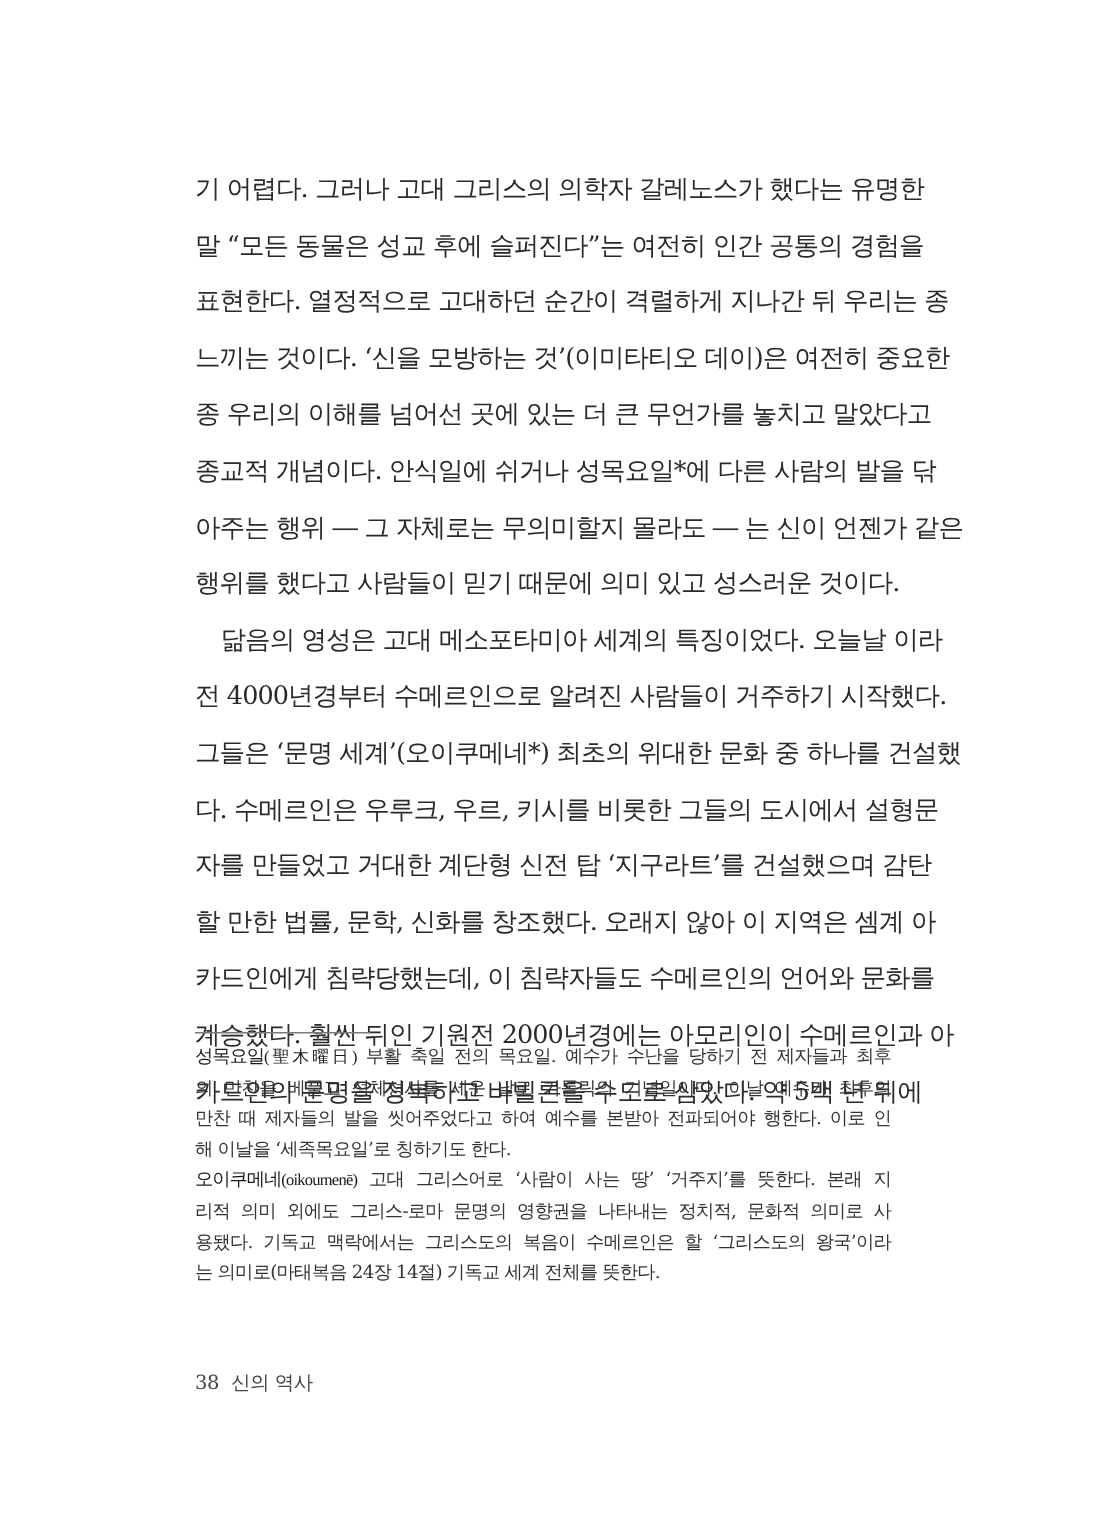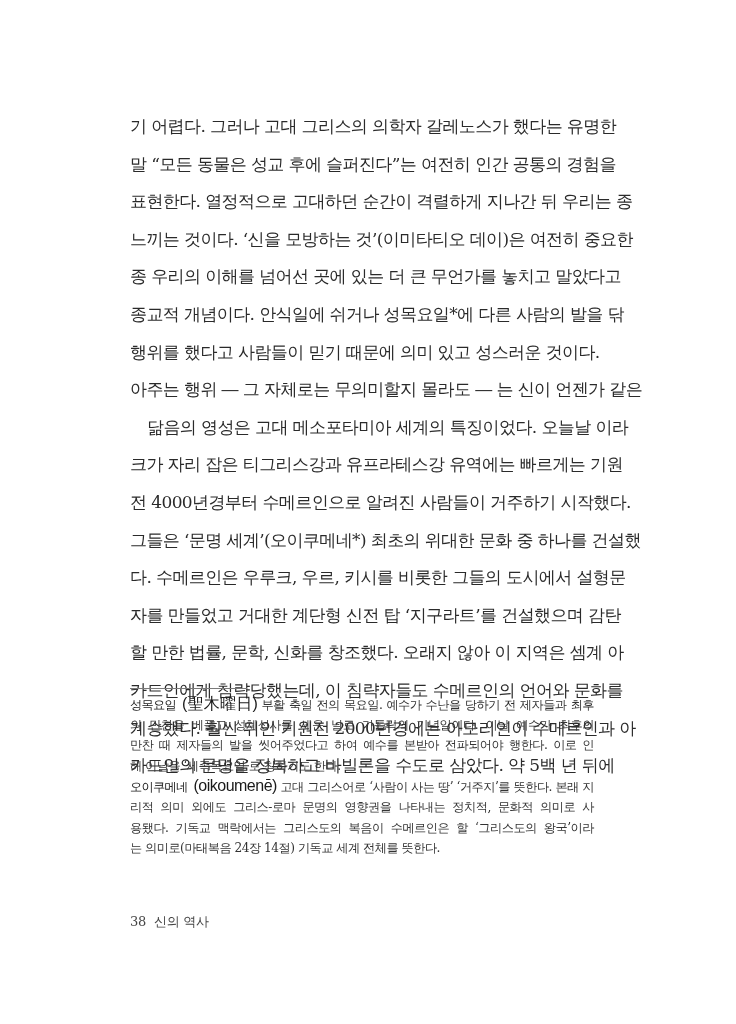--- a/index.html
+++ b/index.html
@@ -16,42 +16,41 @@
   .line.last { text-align-last: left; }
   .line.indent { padding-left: 17px; }
   .rule { position: absolute; left: 130px; top: 688px; width: 117px; height: 1px; background: #7a7a7a; }
   .notes {
     position: absolute; left: 130px; top: 694px; width: 464px;
     font-size: 12.2px; line-height: 20.6px; letter-spacing: -0.5px; color: #333;
   }
   .nline { display: block; white-space: nowrap; text-align: justify; text-align-last: justify; height: 20.6px; }
   .nline.last { text-align-last: left; }
   .term { font-family: "DejaVu Sans", "Liberation Sans", sans-serif; font-weight: normal; color: #1a1a1a; letter-spacing: -0.7px; }
-  .term-sub { font-family: Liberation Sans, sans-serif; font-size: 16px; color: #1a1a1a; margin-left: 6px; }
+  .term-sub { font-family: Liberation Serif, serif; font-size: 11px; color: #1a1a1a; }
   .folio {
     position: absolute; left: 130px; top: 913px; font-size: 13px; color: #444; letter-spacing: -0.3px;
   }
   .folio .num { margin-right: 8px; }
 </style>
 </head>
 <body>
 
 <div class="page">
 
   <div class="body-text">
     <span class="line">기 어렵다. 그러나 고대 그리스의 의학자 갈레노스가 했다는 유명한</span>
     <span class="line">말 “모든 동물은 성교 후에 슬퍼진다”는 여전히 인간 공통의 경험을</span>
     <span class="line">표현한다. 열정적으로 고대하던 순간이 격렬하게 지나간 뒤 우리는 종</span>
     <span class="line">느끼는 것이다. ‘신을 모방하는 것’(이미타티오 데이)은 여전히 중요한</span>
     <span class="line">종 우리의 이해를 넘어선 곳에 있는 더 큰 무언가를 놓치고 말았다고</span>
     <span class="line">종교적 개념이다. 안식일에 쉬거나 성목요일*에 다른 사람의 발을 닦</span>
+    <span class="line">아주는 행위 ― 그 자체로는 무의미할지 몰라도 ― 는 신이 언젠가 같은</span>
     <span class="line last">행위를 했다고 사람들이 믿기 때문에 의미 있고 성스러운 것이다.</span>
-    <span class="line">아주는 행위 ― 그 자체로는 무의미할지 몰라도 ― 는 신이 언젠가 같은</span>
     <span class="line indent">닮음의 영성은 고대 메소포타미아 세계의 특징이었다. 오늘날 이라</span>
-    <span class="line">크가 자리 잡은 티그리스강과 유프라테스강 유역에는 빠르게는 기원</span>
     <span class="line">전 4000년경부터 수메르인으로 알려진 사람들이 거주하기 시작했다.</span>
     <span class="line">그들은 ‘문명 세계’(오이쿠메네*) 최초의 위대한 문화 중 하나를 건설했</span>
     <span class="line">다. 수메르인은 우루크, 우르, 키시를 비롯한 그들의 도시에서 설형문</span>
     <span class="line">자를 만들었고 거대한 계단형 신전 탑 ‘지구라트’를 건설했으며 감탄</span>
     <span class="line">할 만한 법률, 문학, 신화를 창조했다. 오래지 않아 이 지역은 셈계 아</span>
     <span class="line">카드인에게 침략당했는데, 이 침략자들도 수메르인의 언어와 문화를</span>
     <span class="line">계승했다. 훨씬 뒤인 기원전 2000년경에는 아모리인이 수메르인과 아</span>
     <span class="line">카드인의 문명을 정복하고 바빌론을 수도로 삼았다. 약 5백 년 뒤에</span>
   </div>
 

